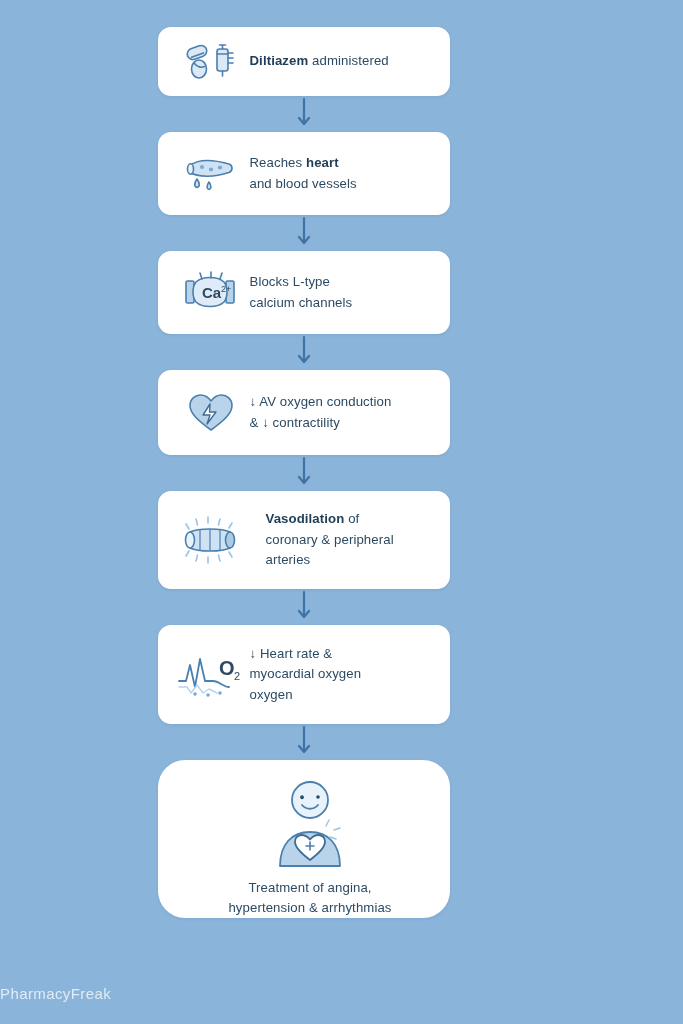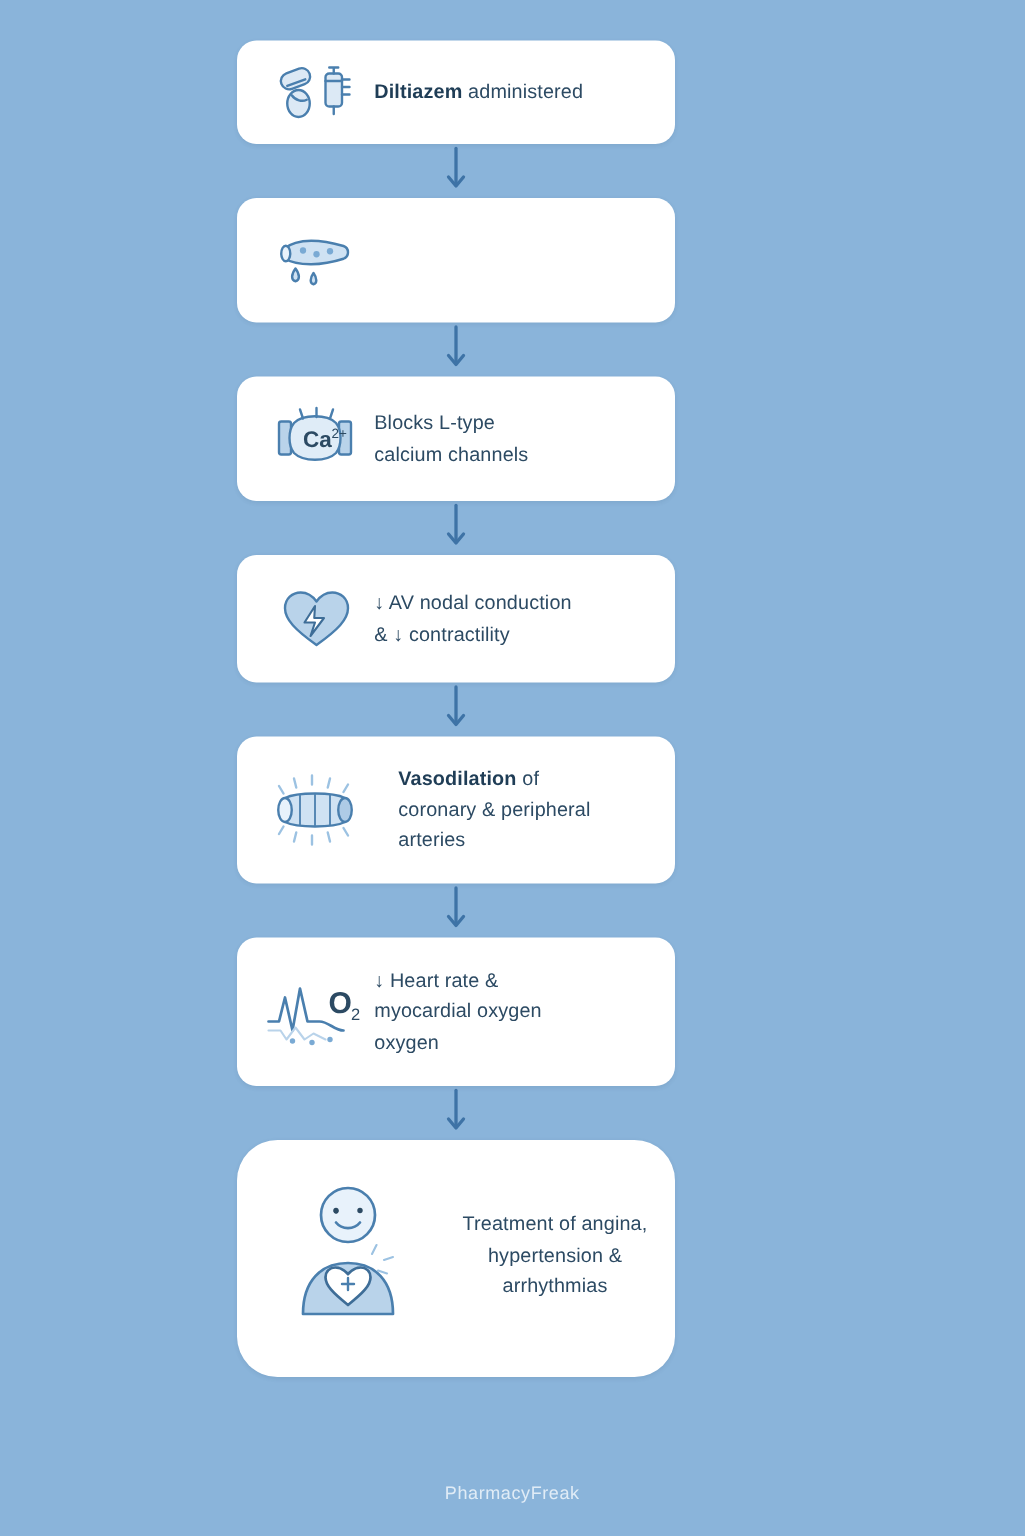--- a/index.html
+++ b/index.html
@@ -49,21 +49,21 @@
     color: #2c4a63;
     font-size: 13.2px;
     line-height: 1.55;
     letter-spacing: 0.1px;
   }
   .card .text b {
     font-weight: bold;
     color: #1f3d56;
   }
   .card.centered {
-    flex-direction: row;
+    flex-direction: column;
     padding: 16px 1px 20px 14px;
     border-radius: 27px;
   }
   .card.centered .icon-wrap {
     width: auto;
     margin-bottom: 6px;
   }
   .card.centered .text {
     text-align: center;
     width: 100%;
@@ -81,23 +81,22 @@
   .c3 { height: 83px; justify-content: flex-end; }
   .c4 { height: 85px; }
   .c5 { height: 98px; gap: 16px; }
   .c6 { height: 99px; }
   .c7 { height: 158px; }
   .watermark {
     position: absolute;
     left: 0;
     bottom: 22px;
     width: 683px;
-    text-align: center;
     color: #e8f1f9;
-    font-size: 12px;
+    font-size: 15px;
     letter-spacing: 0.4px;
     opacity: 0.92;
   }
 </style>
 </head>
 <body>
 
 <div class="flow">
 
   <div class="card c1">
@@ -135,20 +134,24 @@
           <path d="M8 14 C18 6, 34 8, 48 12 C52 13.4, 52 19, 48 20.5 C34 25, 18 26, 8 20 Z" fill="#cfe2f3"></path>
           <ellipse cx="9.5" cy="17" rx="3" ry="5.2" fill="#e8f2fb"></ellipse>
           <circle cx="21" cy="15" r="2.1" fill="#7aaad4" stroke="none"></circle>
           <circle cx="30" cy="17.5" r="2.1" fill="#7aaad4" stroke="none"></circle>
           <circle cx="39" cy="15.5" r="2.1" fill="#7aaad4" stroke="none"></circle>
           <path d="M16 27 C13 31, 13 35, 16 35.5 C19 35, 19 31, 16 27 Z" fill="#cfe2f3"></path>
           <path d="M28 30 C25.5 33.5, 25.5 37, 28 37.5 C30.5 37, 30.5 33.5, 28 30 Z" fill="#cfe2f3"></path>
         </g>
       </svg>
     </div>
+    <div class="text">
+      <span>Reaches </span><b>heart</b><br>
+      <span>and blood vessels</span>
+    </div>
   </div>
 
   <div class="arrow">
     <svg width="14" height="34" viewBox="0 0 14 34">
         <g stroke="#3e73a6" stroke-width="2.2" fill="none" stroke-linecap="round" stroke-linejoin="round">
           <path d="M7 2 V26"></path>
           <path d="M2 21 L7 27 L12 21"></path>
         </g>
       </svg>
   </div>
@@ -184,21 +187,21 @@
   <div class="card c4">
     <div class="icon-wrap">
       <svg width="56" height="50" viewBox="0 0 56 50">
         <g fill="none" stroke="#4a7fae" stroke-width="1.6" stroke-linejoin="round" stroke-linecap="round">
           <path d="M28 42 C14 32, 7 25, 7 17.5 C7 11, 12 7, 17.5 7 C21.5 7, 25.5 9.5, 28 13 C30.5 9.5, 34.5 7, 38.5 7 C44 7, 49 11, 49 17.5 C49 25, 42 32, 28 42 Z" fill="#b9d3ea"></path>
           <path d="M27 16 L20 27 L27 27 L24 36 L33 24 L26.5 24 Z" fill="#ffffff" stroke="#3e6d97" stroke-width="1.4"></path>
         </g>
       </svg>
     </div>
     <div class="text">
-      <span>↓ AV nodal conduction</span><br>
+      <span>↓ AV oxygen conduction</span><br>
       <span>&amp; ↓ contractility</span>
     </div>
   </div>
 
   <div class="arrow">
     <svg width="14" height="34" viewBox="0 0 14 34">
         <g stroke="#3e73a6" stroke-width="2.2" fill="none" stroke-linecap="round" stroke-linejoin="round">
           <path d="M7 2 V26"></path>
           <path d="M2 21 L7 27 L12 21"></path>
         </g>

